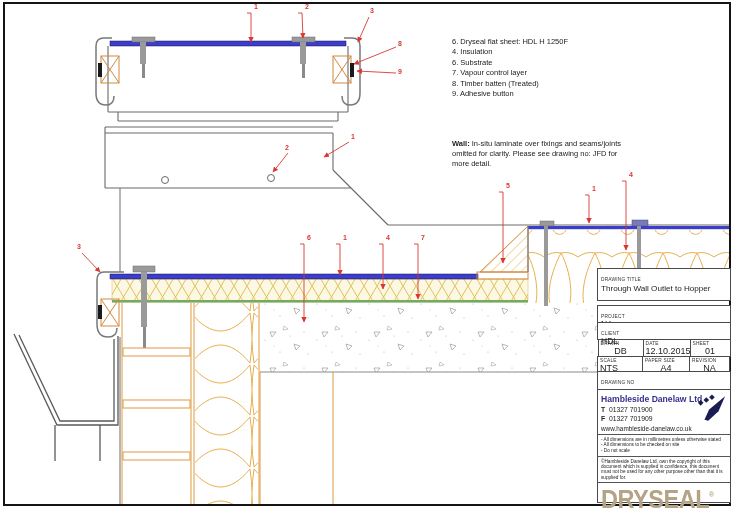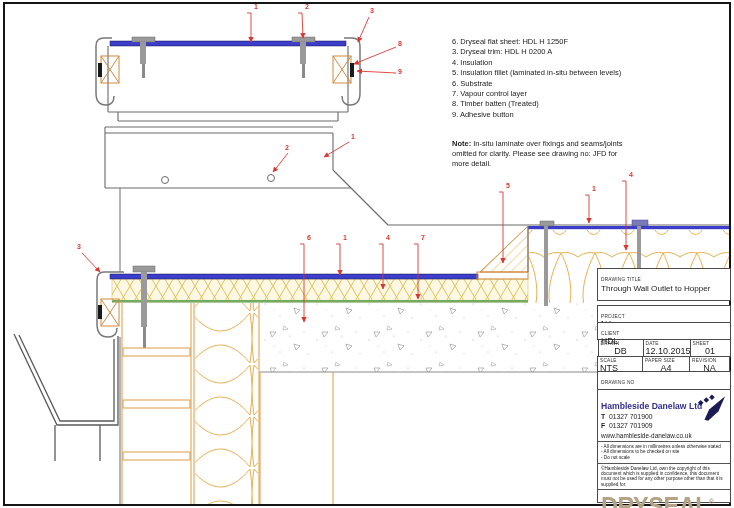--- a/index.html
+++ b/index.html
@@ -24,21 +24,21 @@
   .tb-sm .tb-val{font-size:8.5px;margin-top:0px;}
   .tb-row{display:flex;margin-top:-1px;}
   .tb-cell{box-sizing:border-box;background:#fff;border:1px solid #4a4a4a;padding:1px 2px;margin-left:-1px;}
   .tb-cell:first-child{margin-left:0;}
   .c1{width:46px;} .c2{width:48px;} .c3{width:41px;}
   .r1{height:18px;justify-content:center;} .r2{height:16px;}
   .tb-cell .tb-val{font-size:9px;text-align:center;margin-top:0px;}
   .tb-cell .left{text-align:left;}
   .tb-dno{height:19px;}
   .tb-dno .tb-val{font-size:9.5px;margin-top:1px;}
-  .tb-company{height:114px;padding:11px 3px;}
+  .tb-company{height:114px;padding:4px 3px;}
   .co-name{font-size:8.6px;font-weight:bold;color:#35308e;}
   .co-logo{position:absolute;right:4px;top:4px;}
   .co-line{font-size:6.8px;margin-top:2.2px;color:#222;}
   .co-line .pf{font-weight:bold;display:inline-block;width:8px;}
   .co-web{font-size:6.4px;margin-top:2.5px;color:#222;}
   .co-div{border-top:1px solid #555;margin:2.5px -3px 1.5px;}
   .co-tiny{font-size:4.7px;line-height:5.6px;color:#222;}
   .co-copy{font-size:4.7px;line-height:5.3px;color:#222;}
   .brand{font-size:24px;font-weight:bold;color:#b5a385;letter-spacing:-0.5px;
          transform:scaleY(1.08) scaleX(0.98);transform-origin:left bottom;margin-top:3px;white-space:nowrap;}
@@ -215,30 +215,28 @@
         <text x="592" y="186" fill="#d93831" font-size="7" font-weight="600" dominant-baseline="hanging">1</text>
         <polyline points="622,181 626,181 626,250" fill="none" stroke="#d93831" stroke-width="0.9" marker-end="url(#arr)"></polyline>
         <text x="629" y="172" fill="#d93831" font-size="7" font-weight="600" dominant-baseline="hanging">4</text>
       </g>
   </svg>
 
   <div id="border"></div>
 
   <div id="legend">
       <div>6. Dryseal flat sheet: HDL H 1250F</div>
-      <div>3. Dryseal trim: HDL H 0200 A</div>
       <div>4. Insulation</div>
-      <div>5. Insulation fillet (laminated in-situ between levels)</div>
       <div>6. Substrate</div>
       <div>7. Vapour control layer</div>
       <div>8. Timber batten (Treated)</div>
       <div>9. Adhesive button</div>
     </div>
   <div id="note-block">
-    <b>Note:</b><span> In-situ laminate over fixings and seams/joints omitted for clarity. Please see drawing no: JFD for more detail.</span>
+    <b>Wall:</b><span> In-situ laminate over fixings and seams/joints omitted for clarity. Please see drawing no: JFD for more detail.</span>
   </div>
 
   <div id="titleblock">
     <div class="tb-box tb-title">
       <div class="tb-label">DRAWING TITLE</div>
       <div class="tb-val">Through Wall Outlet to Hopper</div>
     </div>
     <div class="tb-gap"></div>
     <div class="tb-box tb-sm">
       <div class="tb-label">PROJECT</div>

